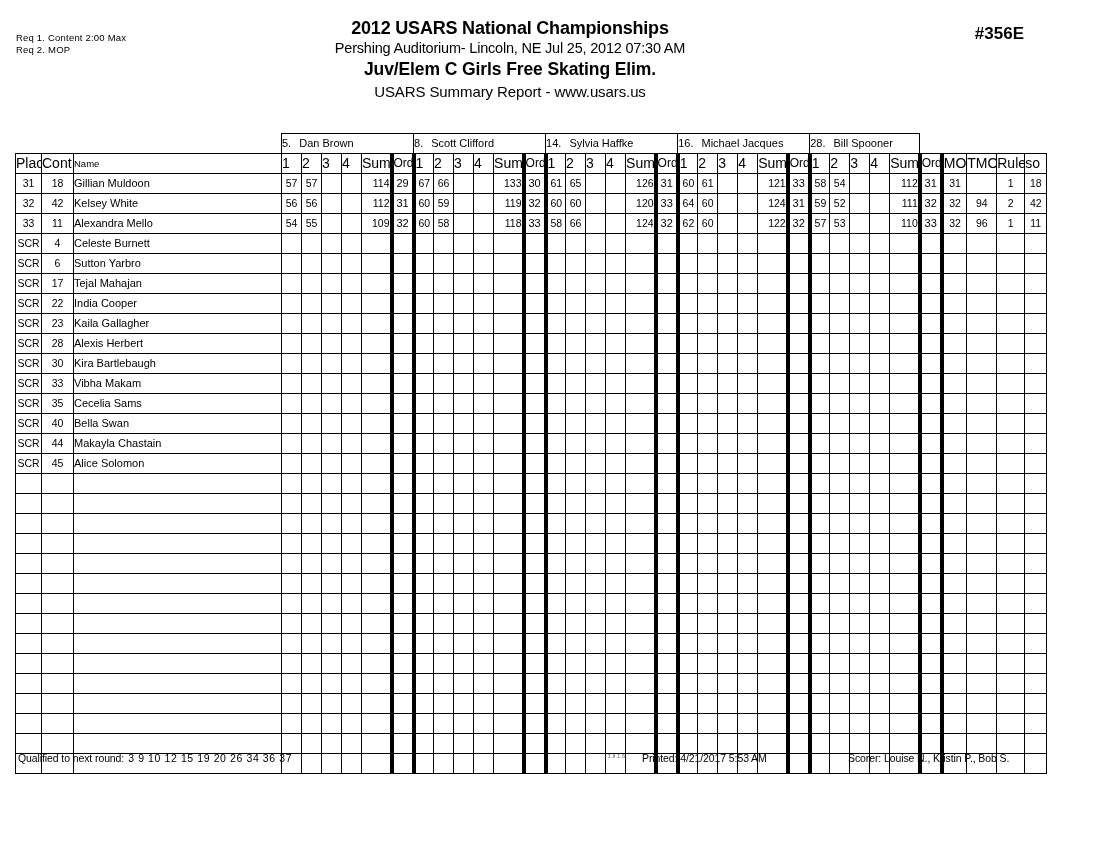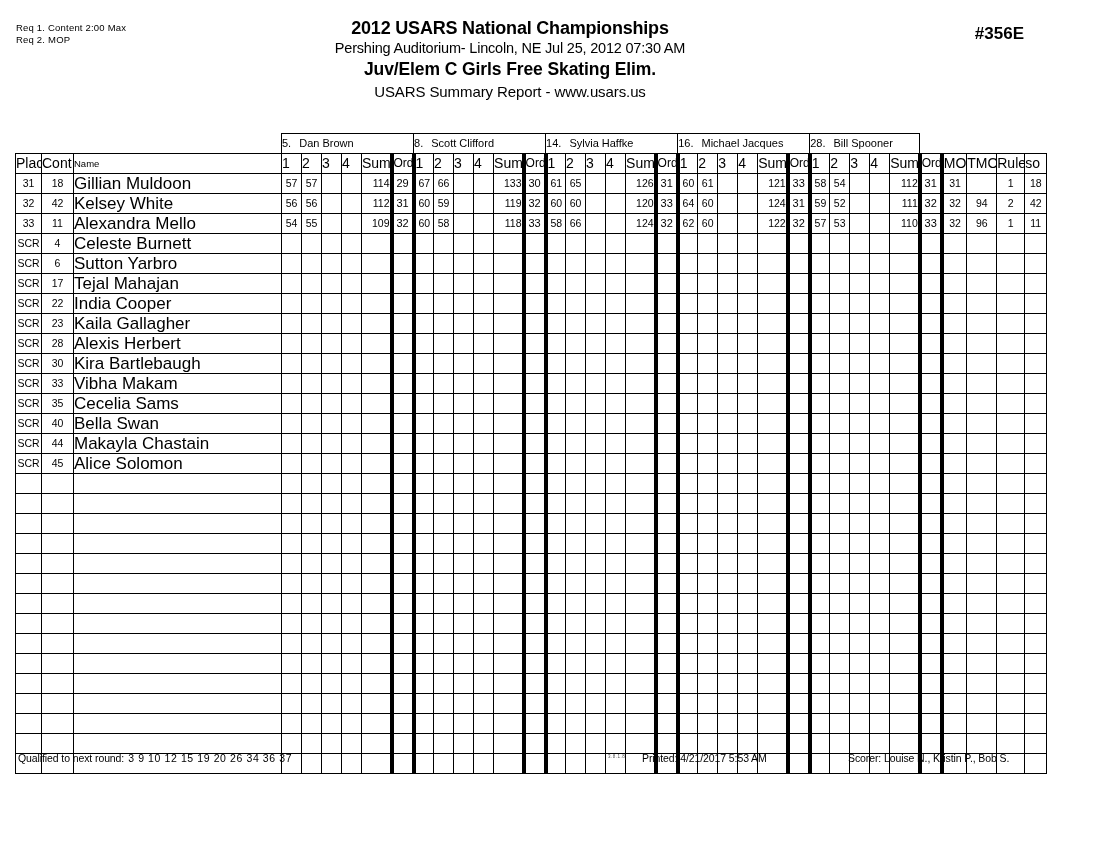--- a/index.html
+++ b/index.html
@@ -14,21 +14,21 @@
     position: relative;
     font-family: "Liberation Sans", sans-serif;
     color: #000000;
     overflow: hidden;
   }
 
   
   #req-block {
     position: absolute;
     left: 16px;
-    top: 22px;
+    top: 32px;
     font-size: 9.5px;
     line-height: 12px;
     letter-spacing: 0.2px;
     white-space: nowrap;
   }
 
   
   #header {
     position: absolute;
     left: 0;
@@ -102,21 +102,21 @@
     height: 17px;
     line-height: 17px;
   }
   th.colhead-left {
     text-align: left;
     padding-left: 4px;
     font-size: 9.5px;
   }
   td.c { text-align: center; }
   td.r { text-align: right; padding-right: 4px; }
-  td.l { text-align: left; padding-left: 5px; font-size: 17px; }
+  td.l { text-align: left; padding-left: 5px; font-size: 11px; }
   .ordcell {
     border-left: 4px solid #000000 !important;
     border-right: 4px solid #000000 !important;
     font-weight: bold;
     text-align: center;
     font-size: 11px;
   }
   .ordhead {
     border-left: 4px solid #000000 !important;
     border-right: 4px solid #000000 !important;

